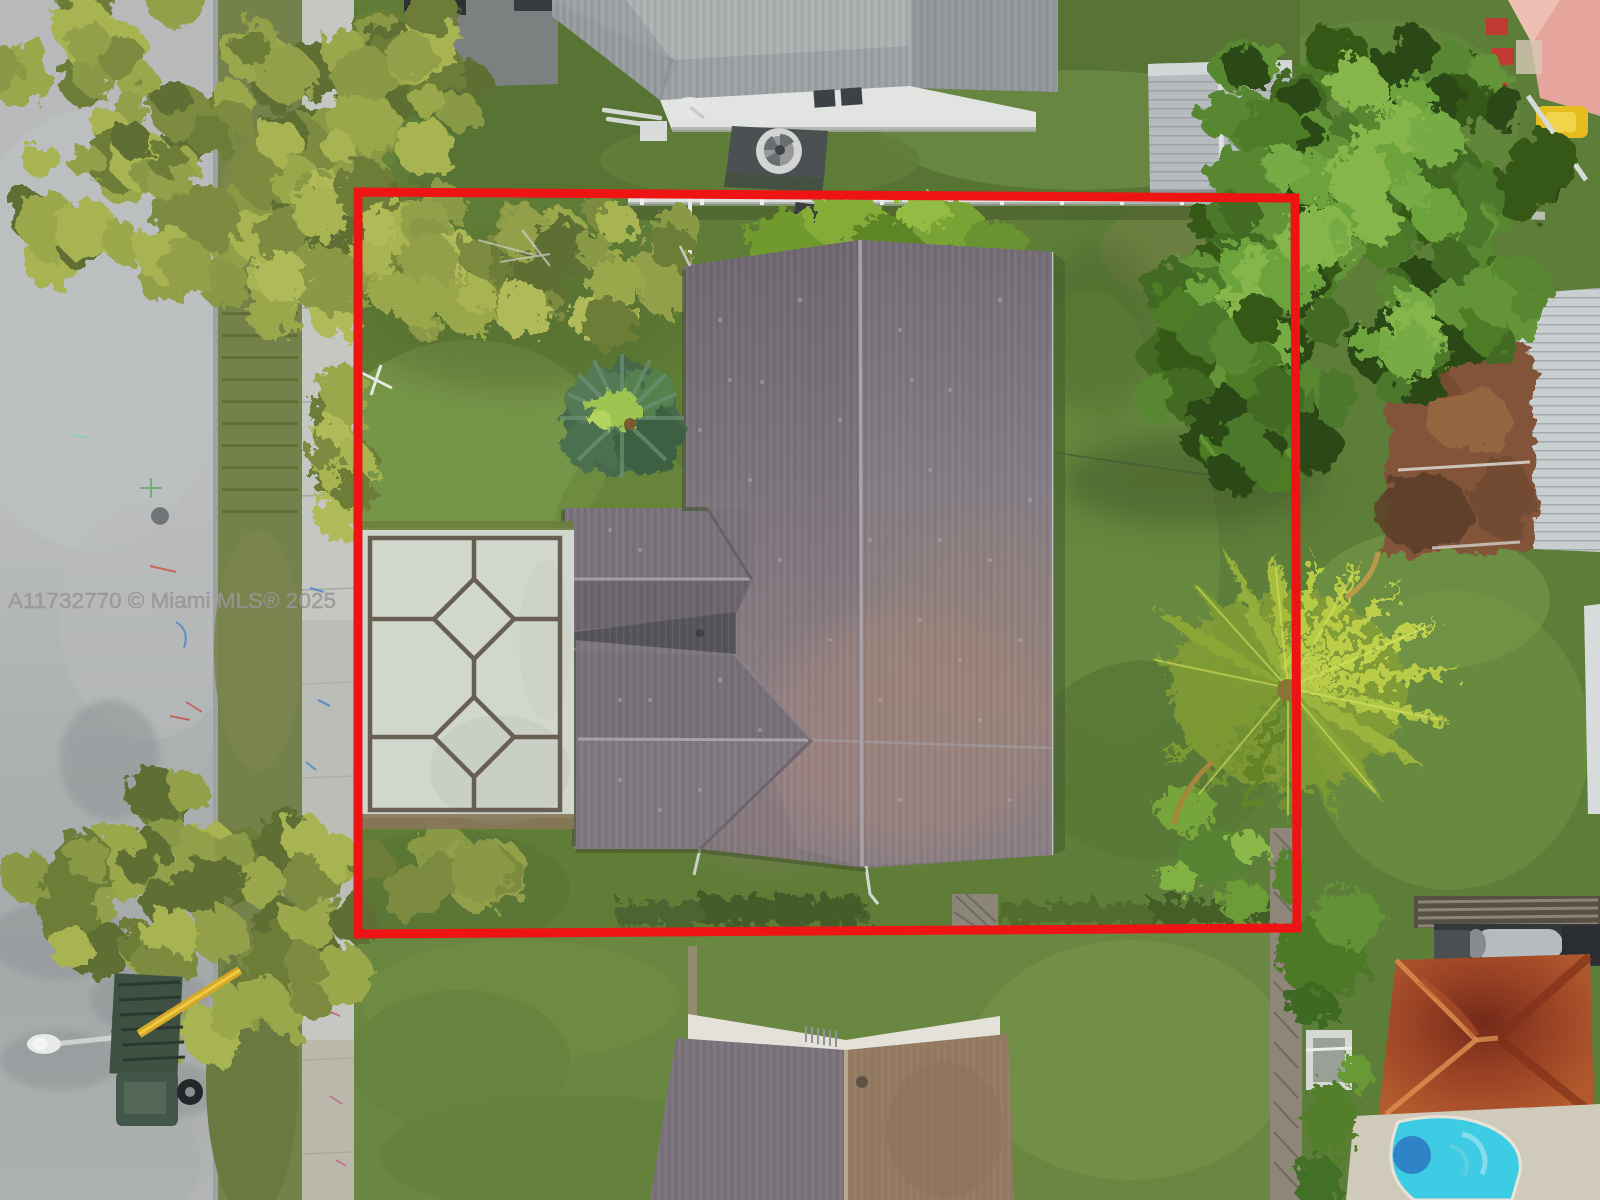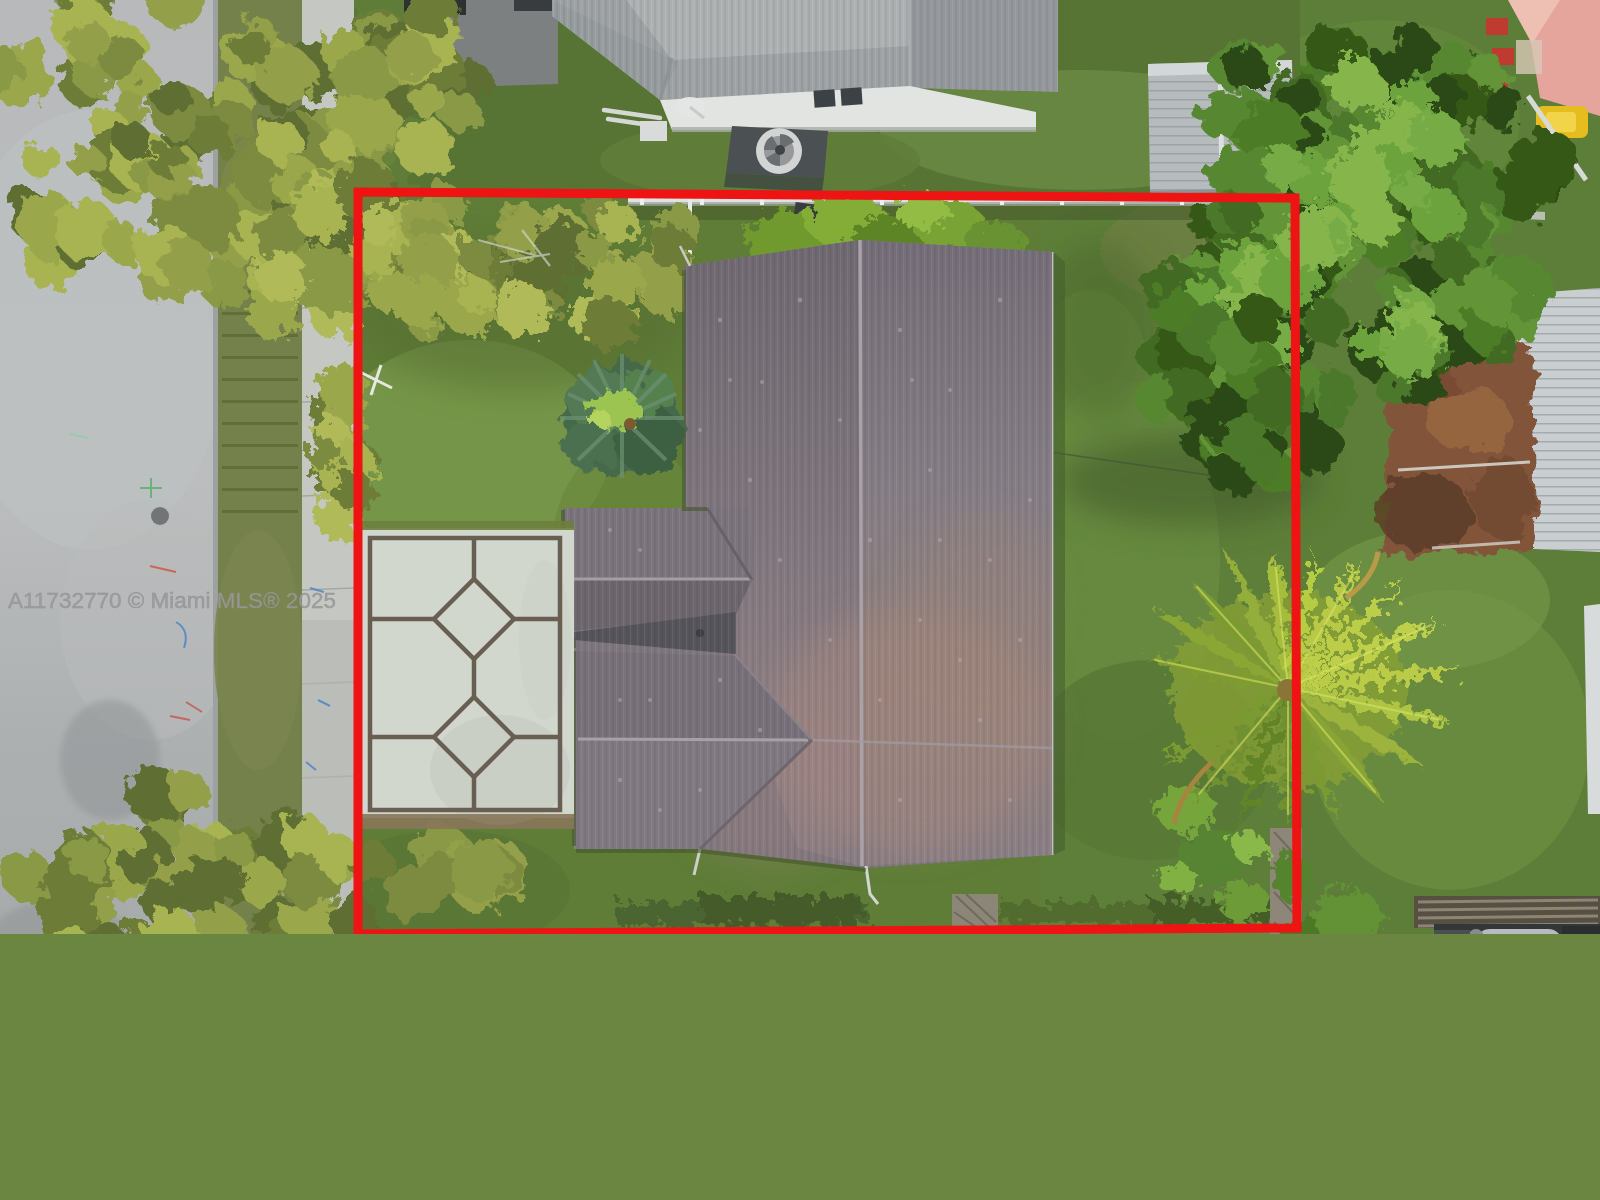--- a/index.html
+++ b/index.html
@@ -1,16 +1,16 @@
 <!DOCTYPE html>
 <html><head>
 <meta charset="utf-8">
 <style>
 html,body{margin:0;padding:0;background:#6b8640;}
-#scene{width:1600px;height:934px;position:relative;overflow:hidden;}
+#scene{width:1600px;height:1200px;position:relative;overflow:hidden;}
 svg{display:block;}
 text{font-family:"Liberation Sans",sans-serif;}
 </style>
 </head>
 <body>
 <div id="scene">
 <svg width="1600" height="1200" viewBox="0 0 1600 1200">
 <defs>
 <filter id="leaf" x="-30%" y="-30%" width="160%" height="160%">
   <feTurbulence type="fractalNoise" baseFrequency="0.055" numOctaves="3" seed="7" result="n"></feTurbulence>

